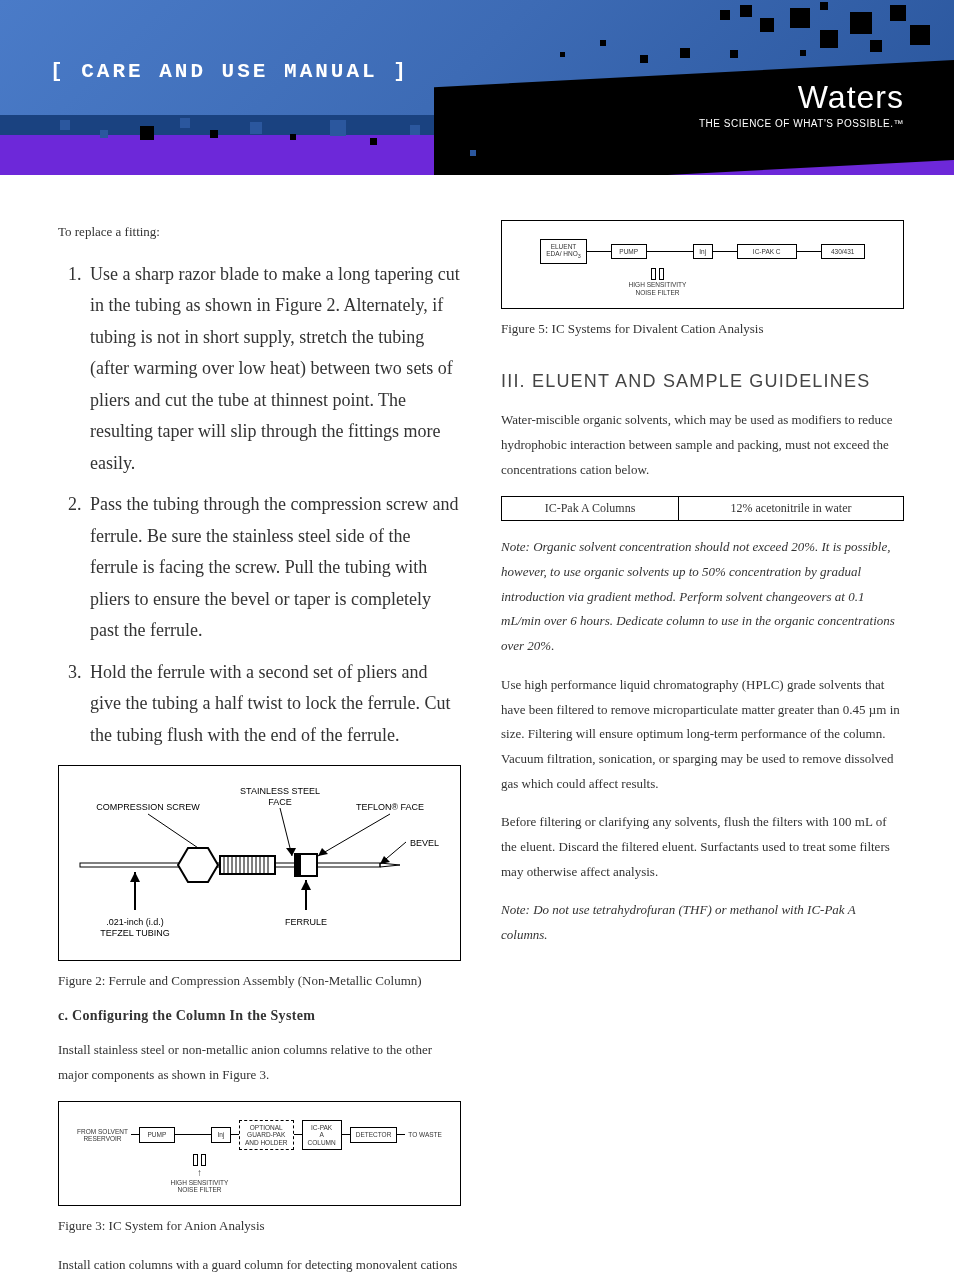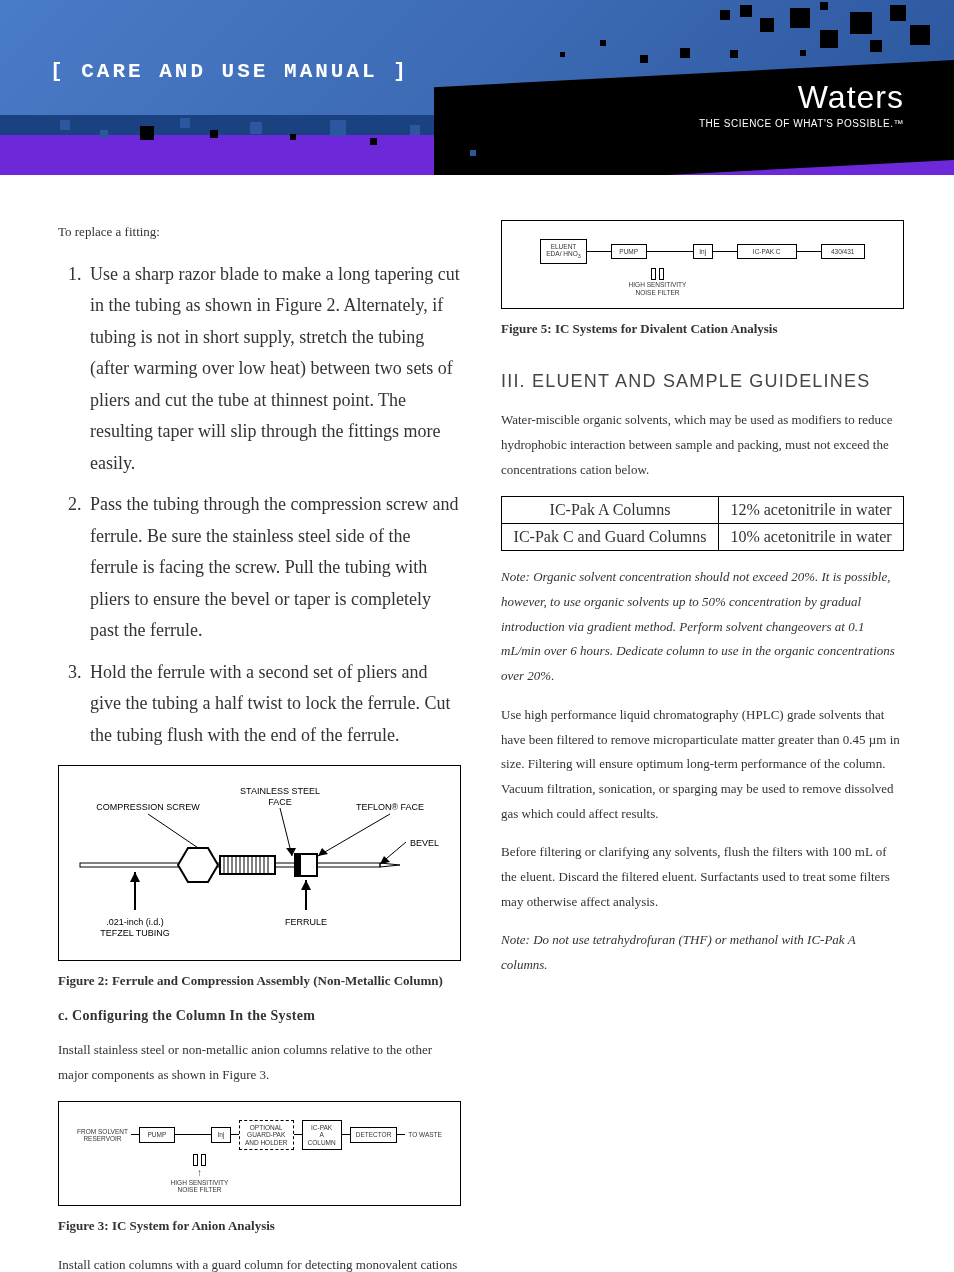--- a/index.html
+++ b/index.html
@@ -19,39 +19,39 @@
 .tagline { font-size: 10px; letter-spacing: 0.5px; margin-top: 2px; font-family: Arial, sans-serif; }
 
 .page { display: flex; gap: 40px; padding: 45px 50px 20px 58px; }
 .col { flex: 1; }
 .col p { font-size: 13px; line-height: 1.9; margin-bottom: 14px; color: #333; }
 .intro { font-size: 13px; margin-bottom: 10px; line-height: 1.8; }
 ol { padding-left: 28px; margin-bottom: 14px; }
 ol li { font-size: 18px; line-height: 1.75; margin-bottom: 10px; padding-left: 4px; }
 
 .fig-box { border: 1px solid #000; padding: 14px 10px 10px; margin-bottom: 8px; }
-.fig-caption { font-size: 12px; font-weight: bold; margin-bottom: 20px; }
+.fig-caption { font-size: 12px; font-weight: normal; margin-bottom: 20px; }
 
 .h-sub { font-size: 14px; font-weight: bold; margin-bottom: 14px; margin-top: 0; letter-spacing: 0.3px; }
 .h-section { font-size: 18px; font-weight: 400; letter-spacing: 1.2px; margin-bottom: 16px; color: #444; font-family: Arial, sans-serif; }
 
 .flow-diagram { border: 1px solid #000; padding: 18px 10px 12px; margin-bottom: 8px; font-family: Arial, sans-serif; }
 .flow-row { display: flex; align-items: center; justify-content: center; gap: 0; }
 .flow-box { border: 1px solid #000; padding: 3px 5px; font-size: 6.5px; text-align: center; line-height: 1.1; min-width: 42px; }
 .flow-box-sm { min-width: 36px; }
 .flow-dashed { border-style: dashed; }
 .flow-line { border-top: 1px solid #000; flex: 0 0 8px; height: 0; }
 .flow-label-side { font-size: 6.5px; line-height: 1.1; text-align: center; padding: 0 3px; }
 .noise-filter { display: flex; flex-direction: column; align-items: center; margin-top: 4px; }
 .nf-syms { display: flex; gap: 3px; }
 .nf-rect { width: 5px; height: 12px; border: 1px solid #000; }
 .nf-arrow { font-size: 10px; margin-top: 1px; }
 .nf-label { font-size: 6.5px; text-align: center; margin-top: 1px; line-height: 1.1; }
 
-.conc-table { width: 100%; border-collapse: collapse; margin-bottom: 14px; font-size: 16px; }
+.conc-table { width: 100%; border-collapse: collapse; margin-bottom: 14px; font-size: 12px; }
 .conc-table td { border: 1px solid #000; padding: 4px 10px; text-align: center; }
 
 .note { font-style: italic; font-size: 13px; line-height: 1.85; margin-bottom: 14px; }
 
 .footer { display: flex; justify-content: space-between; padding: 10px 58px 30px; font-size: 12px; color: #555; }
 .footer-center { flex: 1; text-align: center; }
 
 
 .ferrule-svg { display: block; margin: 0 auto; }
 .lbl { font-family: Arial, sans-serif; font-size: 9px; }
@@ -244,24 +244,20 @@
 
     <h2 class="h-section">III. ELUENT AND SAMPLE GUIDELINES</h2>
     <p>Water-miscible organic solvents, which may be used as modifiers to reduce hydrophobic interaction between sample and packing, must not exceed the concentrations cation below.</p>
 
     <table class="conc-table">
       <tbody>
           <tr>
         <td>IC-Pak A Columns</td>
         <td>12% acetonitrile in water</td>
       </tr>
-      <tr>
-        <td>IC-Pak C and Guard Columns</td>
-        <td>10% acetonitrile in water</td>
-      </tr>
     </tbody>
       </table>
 
     <p class="note">Note: Organic solvent concentration should not exceed 20%. It is possible, however, to use organic solvents up to 50% concentration by gradual introduction via gradient method. Perform solvent changeovers at 0.1 mL/min over 6 hours. Dedicate column to use in the organic concentrations over 20%.</p>
     <p>Use high performance liquid chromatography (HPLC) grade solvents that have been filtered to remove microparticulate matter greater than 0.45 µm in size. Filtering will ensure optimum long-term performance of the column. Vacuum filtration, sonication, or sparging may be used to remove dissolved gas which could affect results.</p>
     <p>Before filtering or clarifying any solvents, flush the filters with 100 mL of the eluent. Discard the filtered eluent. Surfactants used to treat some filters may otherwise affect analysis.</p>
     <p class="note">Note: Do not use tetrahydrofuran (THF) or methanol with IC-Pak A columns.</p>
   </div>
 </main>
 

